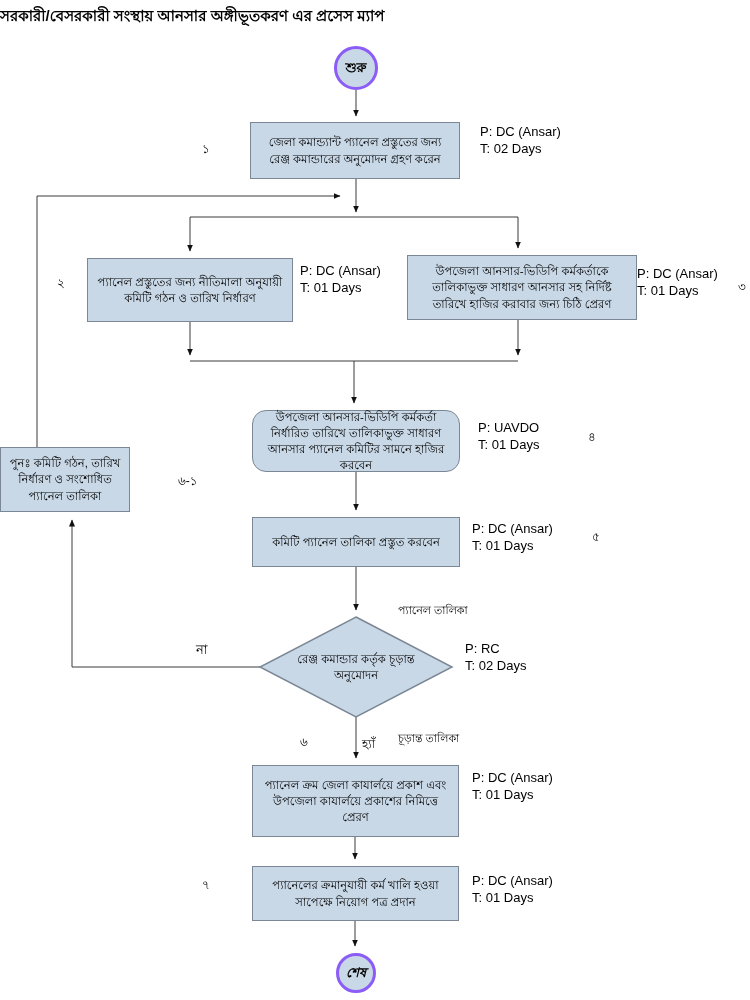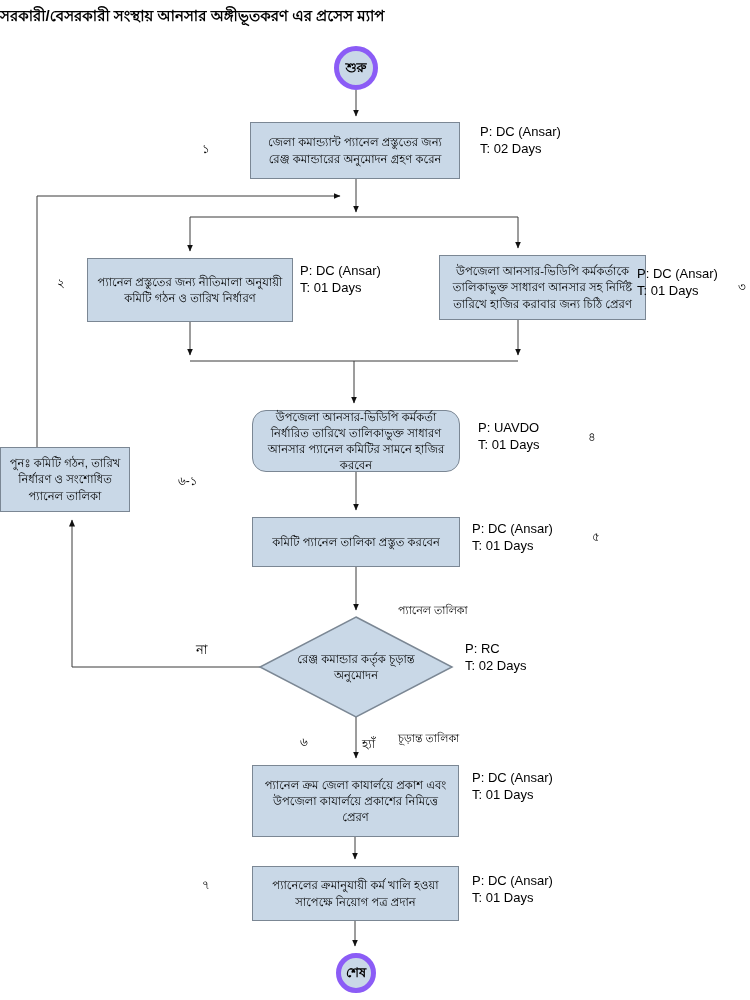--- a/index.html
+++ b/index.html
@@ -20,21 +20,21 @@
     font-size:15px;font-weight:bold;
   }
   svg.wires{position:absolute;left:0;top:0;width:750px;height:1000px;}
   svg.wires line, svg.wires polyline{stroke:var(--line);stroke-width:1;fill:none;}
   .node{
     position:absolute;background:var(--node-fill);border:1.5px solid var(--node-border);
     display:flex;align-items:center;justify-content:center;text-align:center;
     font-size:11.5px;line-height:1.4;padding:3px 8px;box-sizing:border-box;
   }
   .terminator{
-    position:absolute;background:var(--node-fill);border:5px solid #8b5cf6;
+    position:absolute;background:var(--node-fill);border:3px solid #8b5cf6;
     border-radius:50%;display:flex;align-items:center;justify-content:center;
     font-size:13px;font-weight:bold;box-sizing:border-box;
   }
   .diamond-text{
     position:absolute;display:flex;align-items:center;justify-content:center;
     text-align:center;font-size:11.5px;line-height:1.4;background:transparent;
   }
   .ann{position:absolute;font-size:13px;line-height:1.3;white-space:nowrap;}
   .num{position:absolute;font-size:12px;}
   .lbl{position:absolute;font-size:11px;white-space:nowrap;}
@@ -66,25 +66,25 @@
     <polyline points="356,472 356,510" marker-end="url(#arr)"></polyline>
     <polyline points="356,567 356,610" marker-end="url(#arr)"></polyline>
     <polyline points="262,667 72,667 72,520" marker-end="url(#arr)"></polyline>
     <polyline points="356,717 356,758" marker-end="url(#arr)"></polyline>
     <polyline points="355,825 355,859" marker-end="url(#arr)"></polyline>
     <polyline points="355,921 355,946" marker-end="url(#arr)"></polyline>
     <polygon points="356,617 452,667 356,717 260,667" fill="var(--node-fill)" stroke="var(--node-border)" stroke-width="1.5"></polygon>
   </svg>
 
   <div class="terminator" style="left:334px;top:46px;width:44px;height:44px;">শুরু</div>
-  <div class="terminator" style="left:336px;top:953px;width:40px;height:40px;">শেষ</div>
+  <div class="terminator" style="left:336px;top:953px;width:40px;height:40px;font-style:italic;">শেষ</div>
 
-  <div class="node" style="left:250px;top:122px;width:210px;height:57px;">জেলা কমান্ড্যান্ট প্যানেল প্রস্তুতের জন্য রেঞ্জ কমান্ডারের অনুমোদন গ্রহণ করেন</div>
+  <div class="node" style="left:250px;top:122px;width:210px;height:57px;font-family:Liberation Serif, serif;">জেলা কমান্ড্যান্ট প্যানেল প্রস্তুতের জন্য রেঞ্জ কমান্ডারের অনুমোদন গ্রহণ করেন</div>
   <div class="node" style="left:87px;top:258px;width:206px;height:64px;">প্যানেল প্রস্তুতের জন্য নীতিমালা অনুযায়ী কমিটি গঠন ও তারিখ নির্ধারণ</div>
-  <div class="node" style="left:439px;top:255px;width:207px;height:65px;">উপজেলা আনসার-ভিডিপি কর্মকর্তাকে তালিকাভুক্ত সাধারণ আনসার সহ নির্দিষ্ট তারিখে হাজির করাবার জন্য চিঠি প্রেরণ</div>
+  <div class="node" style="left:407px;top:255px;width:230px;height:65px;">উপজেলা আনসার-ভিডিপি কর্মকর্তাকে তালিকাভুক্ত সাধারণ আনসার সহ নির্দিষ্ট তারিখে হাজির করাবার জন্য চিঠি প্রেরণ</div>
   <div class="node" style="left:252px;top:410px;width:208px;height:62px;border-radius:14px;">উপজেলা আনসার-ভিডিপি কর্মকর্তা নির্ধারিত তারিখে তালিকাভুক্ত সাধারণ আনসার প্যানেল কমিটির সামনে হাজির করবেন</div>
   <div class="node" style="left:252px;top:517px;width:208px;height:50px;">কমিটি প্যানেল তালিকা প্রস্তুত করবেন</div>
   <div class="node" style="left:0px;top:447px;width:130px;height:65px;">পুনঃ কমিটি গঠন, তারিখ নির্ধারণ ও সংশোধিত প্যানেল তালিকা</div>
   <div class="node" style="left:252px;top:765px;width:207px;height:72px;">প্যানেল ক্রম জেলা কাযার্লয়ে প্রকাশ এবং উপজেলা কাযার্লয়ে প্রকাশের নিমিত্তে প্রেরণ</div>
   <div class="node" style="left:252px;top:866px;width:207px;height:55px;">প্যানেলের ক্রমানুযায়ী কর্ম খালি হওয়া সাপেক্ষে নিয়োগ পত্র প্রদান</div>
 
   <div class="diamond-text" style="left:281px;top:638px;width:150px;height:58px;">রেঞ্জ কমান্ডার কর্তৃক চূড়ান্ত অনুমোদন</div>
 
   <div class="ann" style="left:480px;top:124px;">
     <div>P: DC (Ansar)</div>

